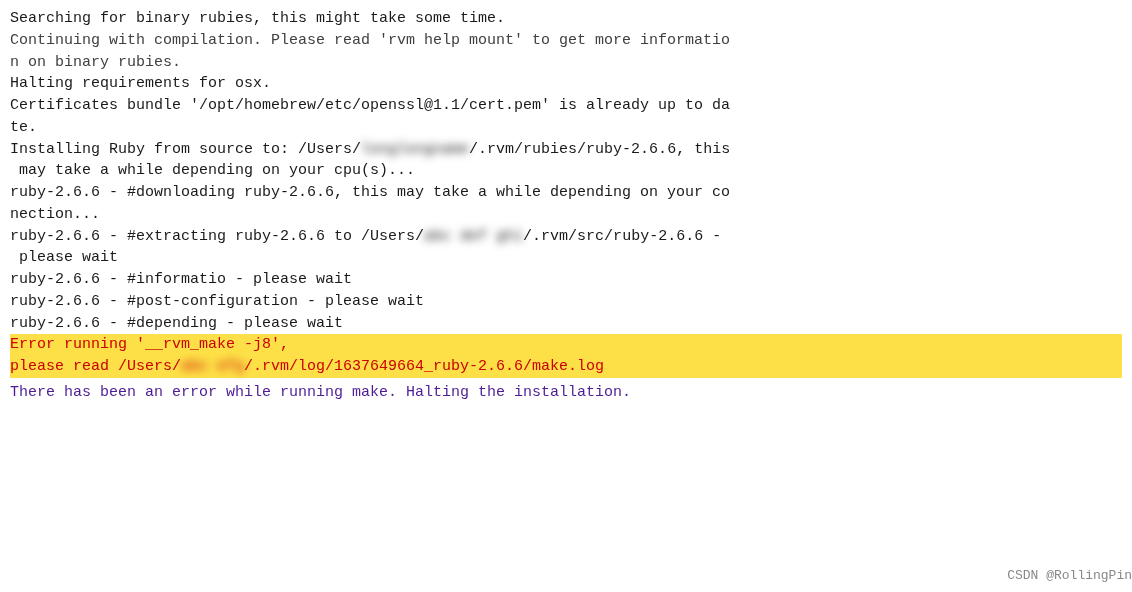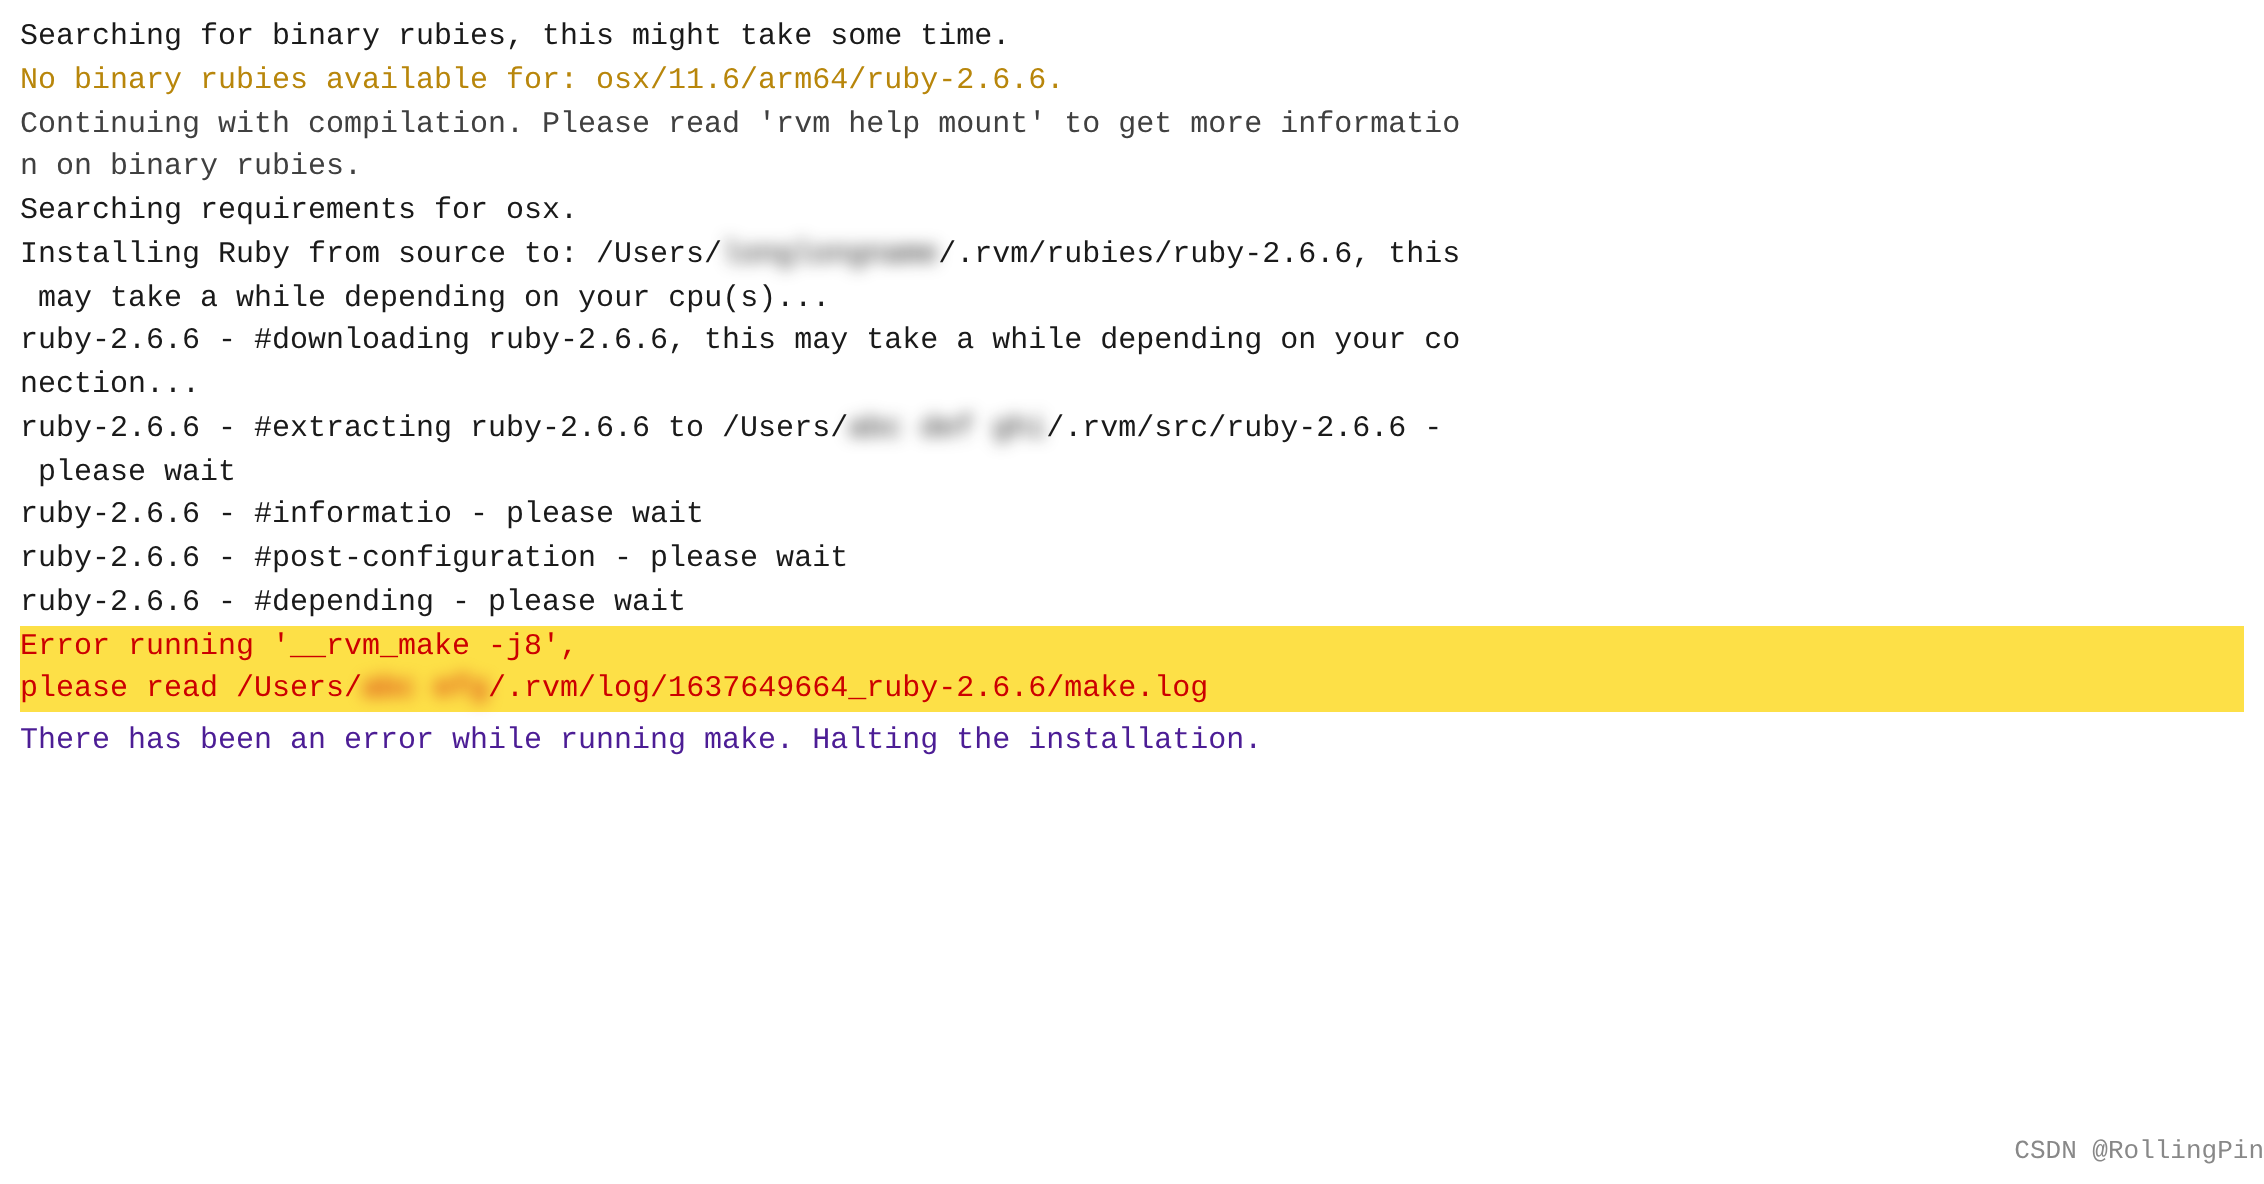--- a/index.html
+++ b/index.html
@@ -52,24 +52,25 @@
       white-space: pre-wrap;
       margin-top: 4px;
     }
   </style>
 </head>
 <body>
 
 <div class="terminal">
 
   <span class="line black">Searching for binary rubies, this might take some time.</span>
-  <span class="line yellow">No binary rubies available for: osx/11.6/arm64/ruby-2.6.6.</span>
   <span class="line green-dark">Continuing with compilation. Please read 'rvm help mount' to get more informatio
 n on binary rubies.</span>
-  <span class="line black">Searching requirements for osx.</span>
+  <span class="line black">Halting requirements for osx.</span>
+  <span class="line black">Certificates bundle '/opt/homebrew/etc/openssl@1.1/cert.pem' is already up to da
+te.</span>
 
   <span class="line black">Installing Ruby from source to: /Users/<span class="blurred">longlongname</span>/.rvm/rubies/ruby-2.6.6, this
  may take a while depending on your cpu(s)...</span>
 
   <span class="line black">ruby-2.6.6 - #downloading ruby-2.6.6, this may take a while depending on your co
 nection...</span>
 
   <span class="line black">ruby-2.6.6 - #extracting ruby-2.6.6 to /Users/<span class="blurred">abc def ghi</span>/.rvm/src/ruby-2.6.6 -
  please wait</span>
 

